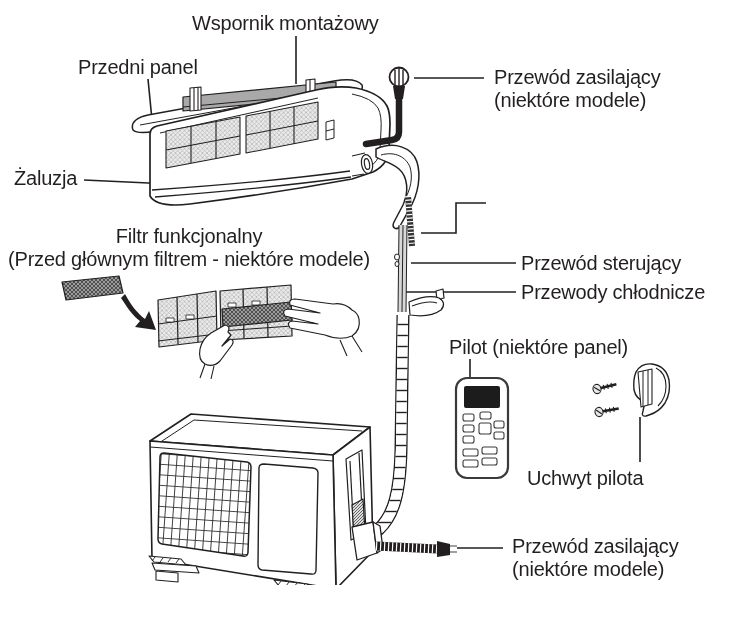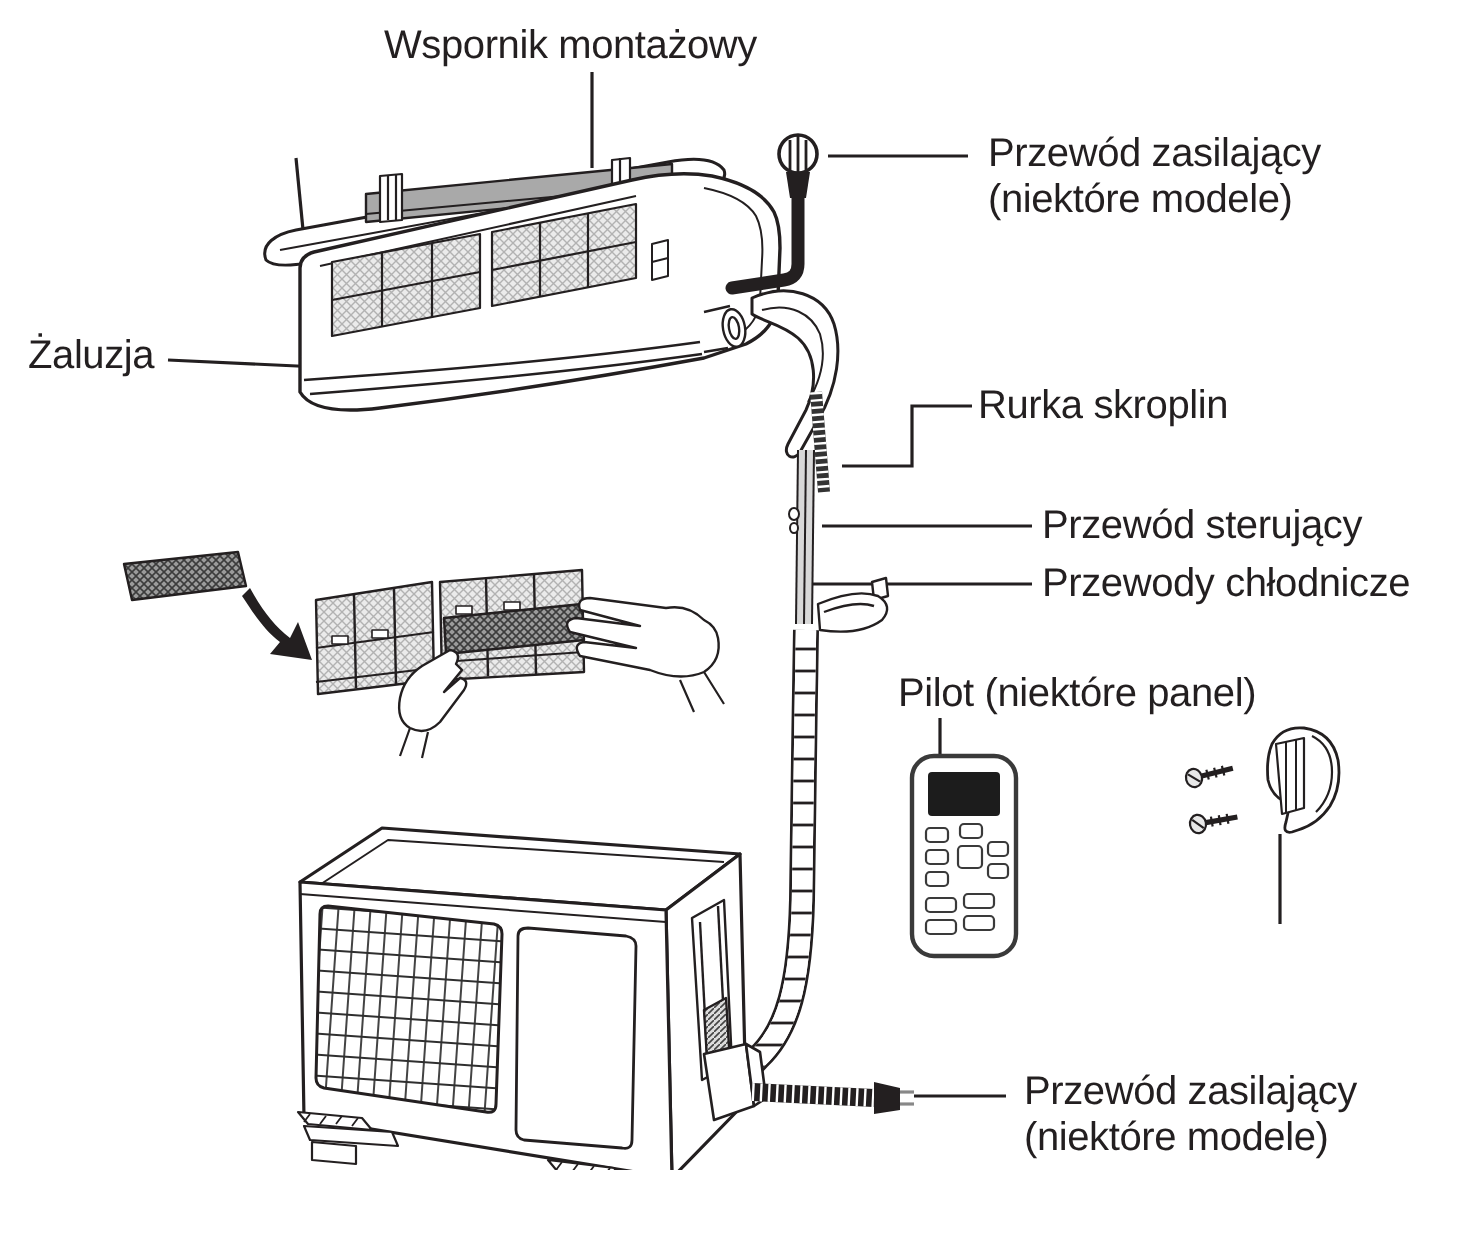--- a/index.html
+++ b/index.html
@@ -254,31 +254,36 @@
       </g>
       <path stroke-width="1.4" d="M636,372 Q641,363 652,364 Q666,366 669,380 Q671,393 665,403 Q659,412 649,415 L646,416 Q641,417 643,411 L645,402 Q636,399 634,390 Q633,379 636,372 Z"></path>
       <polygon points="638,372 652,369 652,404 641,407" stroke-width="1.1"></polygon>
       <line x1="643" y1="371" x2="643" y2="406" stroke-width="1"></line>
       <line x1="648" y1="370" x2="648" y2="405" stroke-width="1"></line>
       <path d="M656,368 Q666,373 666,386 Q666,398 658,406" fill="none" stroke-width="1.1"></path>
     </g>
   </svg>
 
   <div class="lbl" style="left:192px;top:12px">Wspornik montażowy</div>
+  <div class="lbl" style="left:78px;top:56px">Przedni panel</div>
   <div class="lbl" style="left:14px;top:167px">Żaluzja</div>
 
+  <div class="lbl center" style="left:0;top:225px;width:378px">
+    <div>Filtr funkcjonalny</div>
+    <div>(Przed głównym filtrem - niektóre modele)</div>
+  </div>
 
   <div class="lbl" style="left:494px;top:66px">
     <div>Przewód zasilający</div>
     <div>(niektóre modele)</div>
   </div>
 
-  <div class="lbl" style="left:489px;top:192px">Rurka skroplin</div>
   <div class="lbl" style="left:521px;top:281px">Przewody chłodnicze</div>
   <div class="lbl" style="left:521px;top:252px">Przewód sterujący</div>
   <div class="lbl" style="left:449px;top:336px">Pilot (niektóre panel)</div>
+  <div class="lbl" style="left:527px;top:467px">Uchwyt pilota</div>
 
   <div class="lbl" style="left:512px;top:535px">
     <div>Przewód zasilający</div>
     <div>(niektóre modele)</div>
   </div>
 
 </div>
 
 </body></html>

